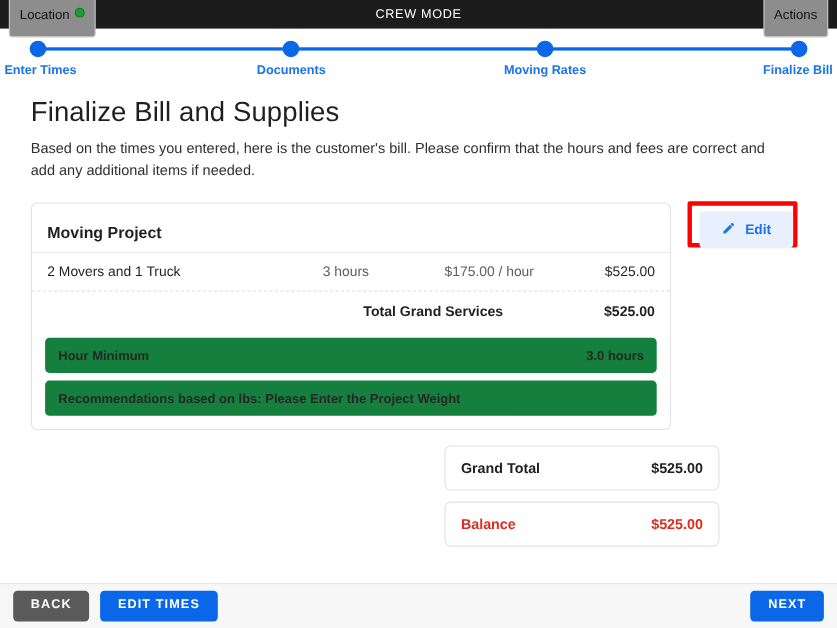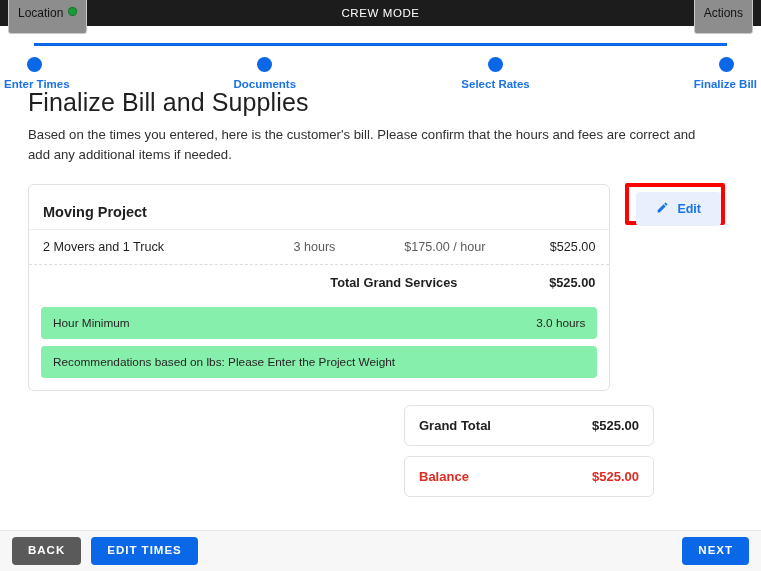--- a/index.html
+++ b/index.html
@@ -82,21 +82,20 @@
     right: 34px;
     top: 0;
     height: 54px;
   }
   .step {
     position: absolute;
     transform: translateX(-50%);
     text-align: center;
     width: 120px;
     margin-left: 0;
-    margin-top: 20px;
   }
   .step .dot {
     width: 15px;
     height: 15px;
     border-radius: 50%;
     background: #0a68e8;
     margin: 11px auto 0;
   }
   .step .slabel {
     margin-top: 6px;
@@ -187,25 +186,25 @@
     padding: 10px 14px;
     font-size: 12.8px;
     font-weight: 700;
   }
   .tr-spacer { flex: 1; }
   .tr-label { text-align: right; padding-right: 28px; color: #1f1f1f; }
   .tr-amt { width: 110px; text-align: right; color: #1f1f1f; }
 
   .note-row {
     margin: 7px 12px 0 12px;
-    background: #86efac;
+    background: #15803d;
     border-radius: 4px;
     padding: 9px 12px;
     font-size: 11.8px;
-    font-weight: 400;
+    font-weight: 700;
     color: #262626;
     display: flex;
     align-items: center;
   }
   .note-row:last-of-type { margin-bottom: 12px; }
   .note-label { flex: 1; }
   .note-value { text-align: left; }
 
   
   .edit-wrap {
@@ -315,21 +314,21 @@
     <div class="step first" style="left:-34px;">
       <div class="dot"></div>
       <div class="slabel">Enter Times</div>
     </div>
     <div class="step" style="left:33.3%;">
       <div class="dot"></div>
       <div class="slabel">Documents</div>
     </div>
     <div class="step" style="left:66.6%;">
       <div class="dot"></div>
-      <div class="slabel">Select Rates</div>
+      <div class="slabel">Moving Rates</div>
     </div>
     <div class="step last">
       <div class="dot"></div>
       <div class="slabel">Finalize Bill</div>
     </div>
   </div>
 </div>
 
 <div class="content">
 

